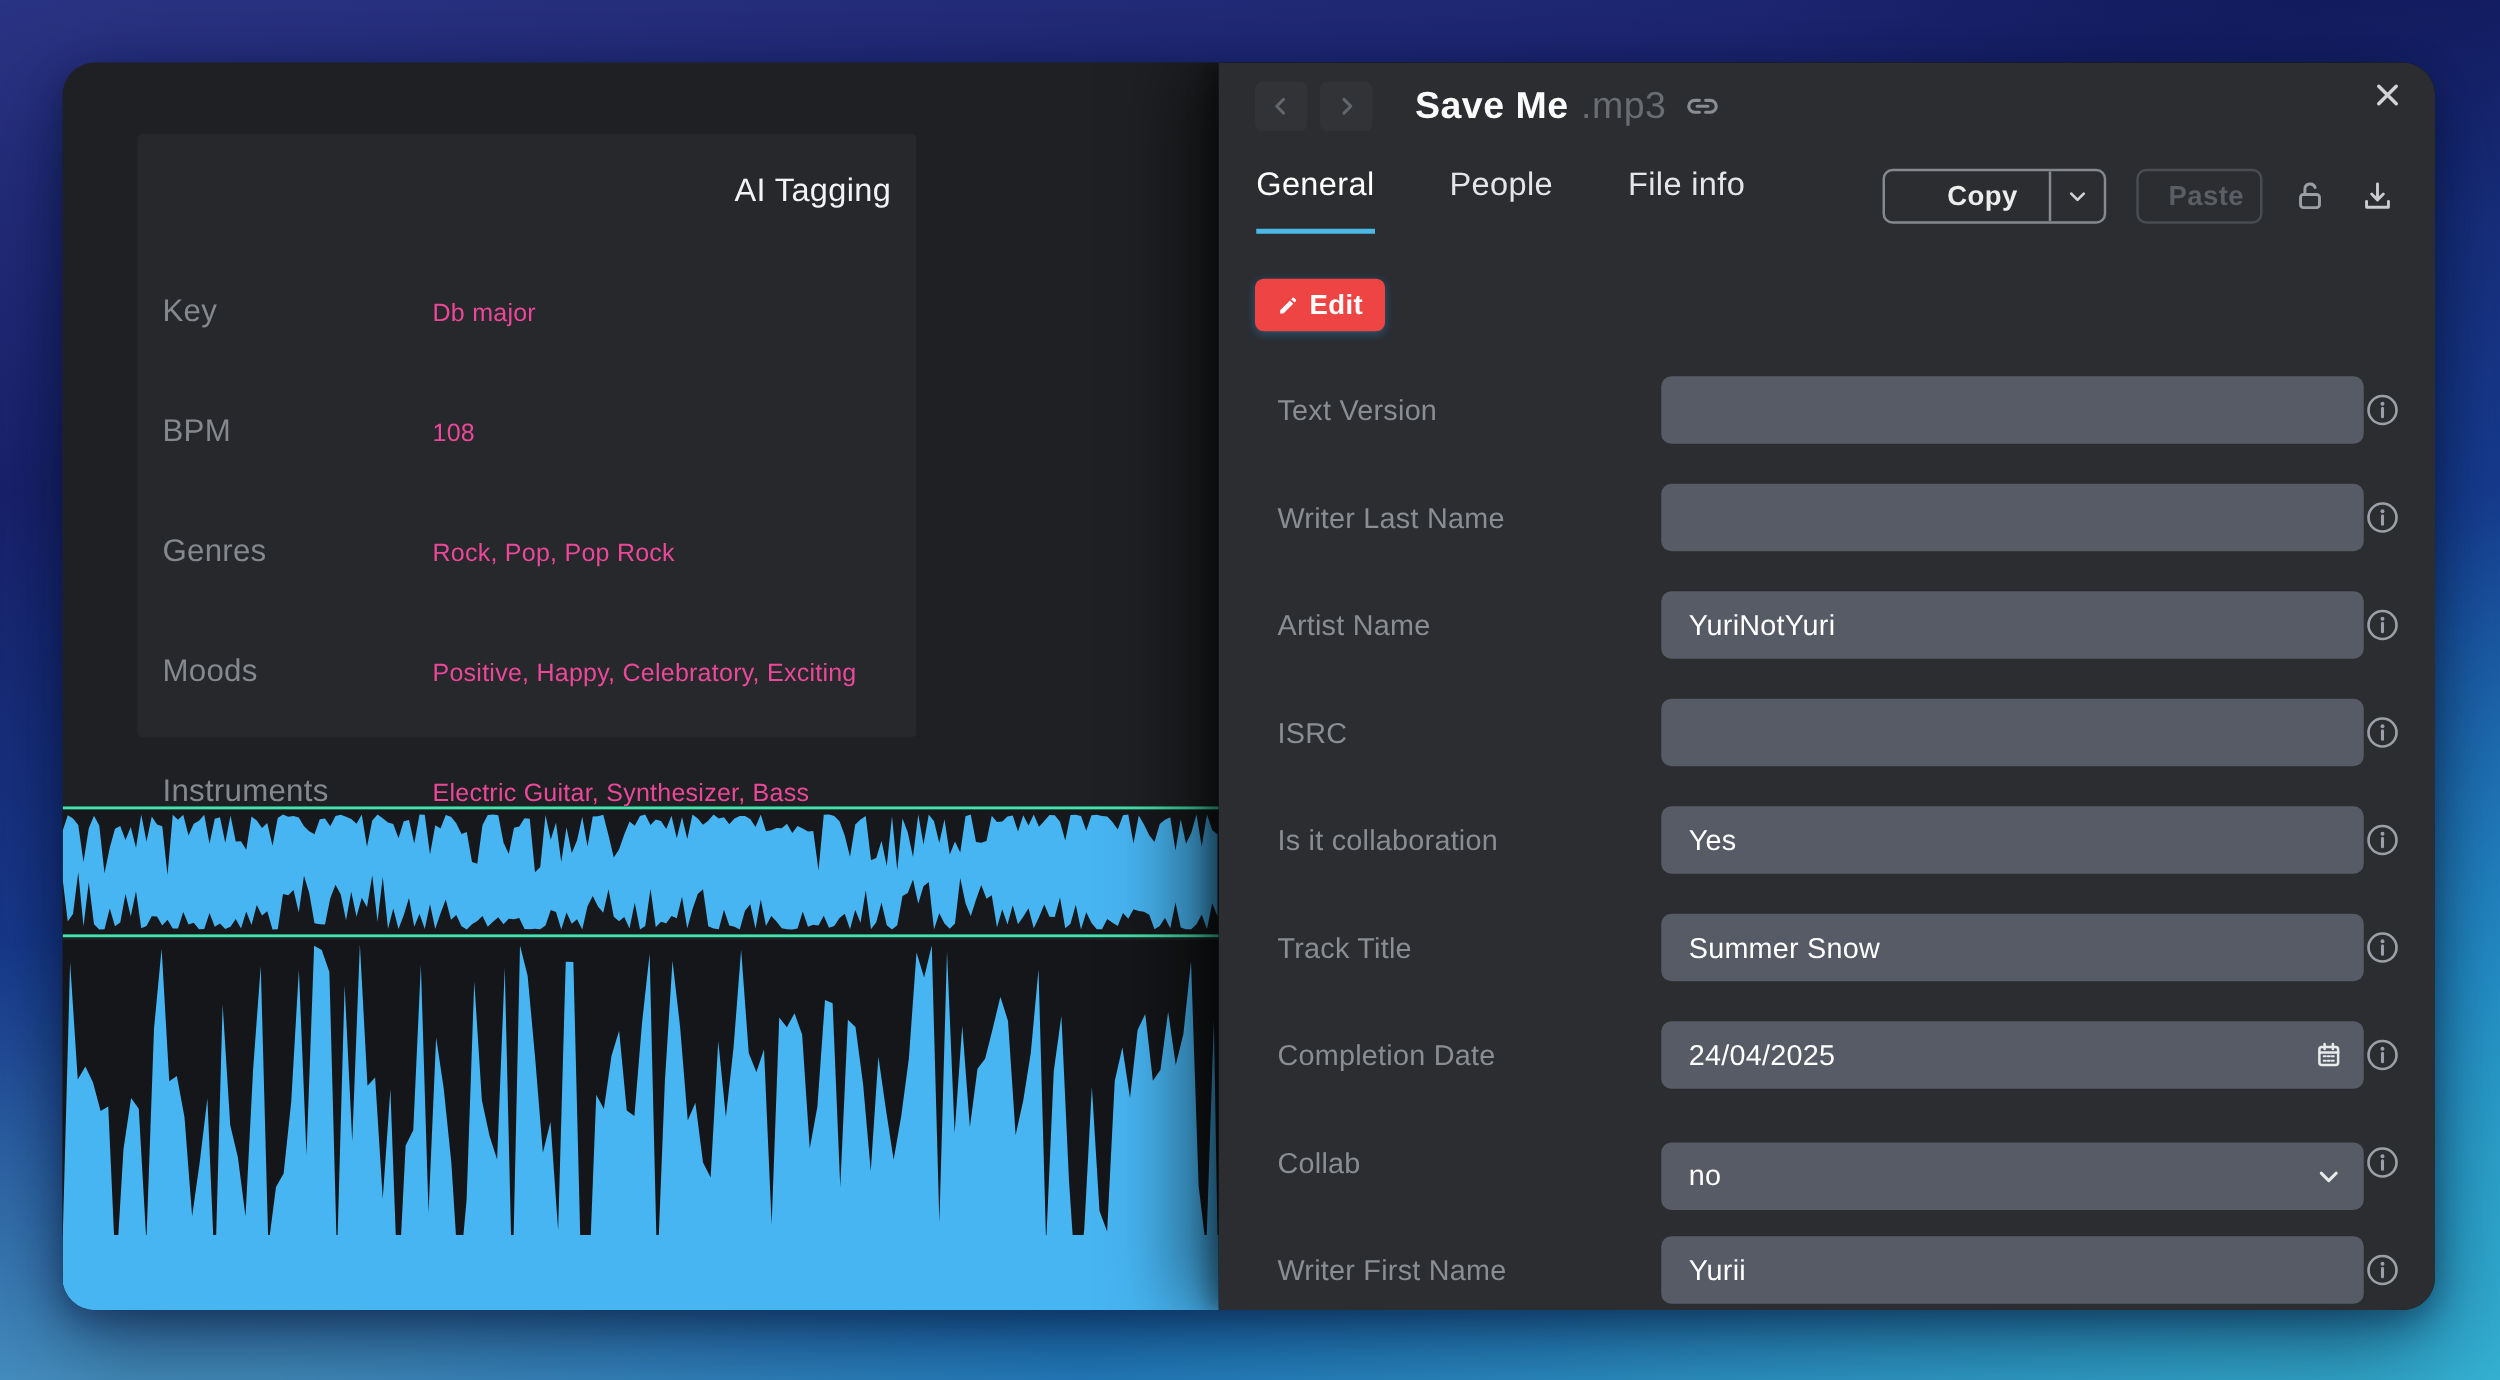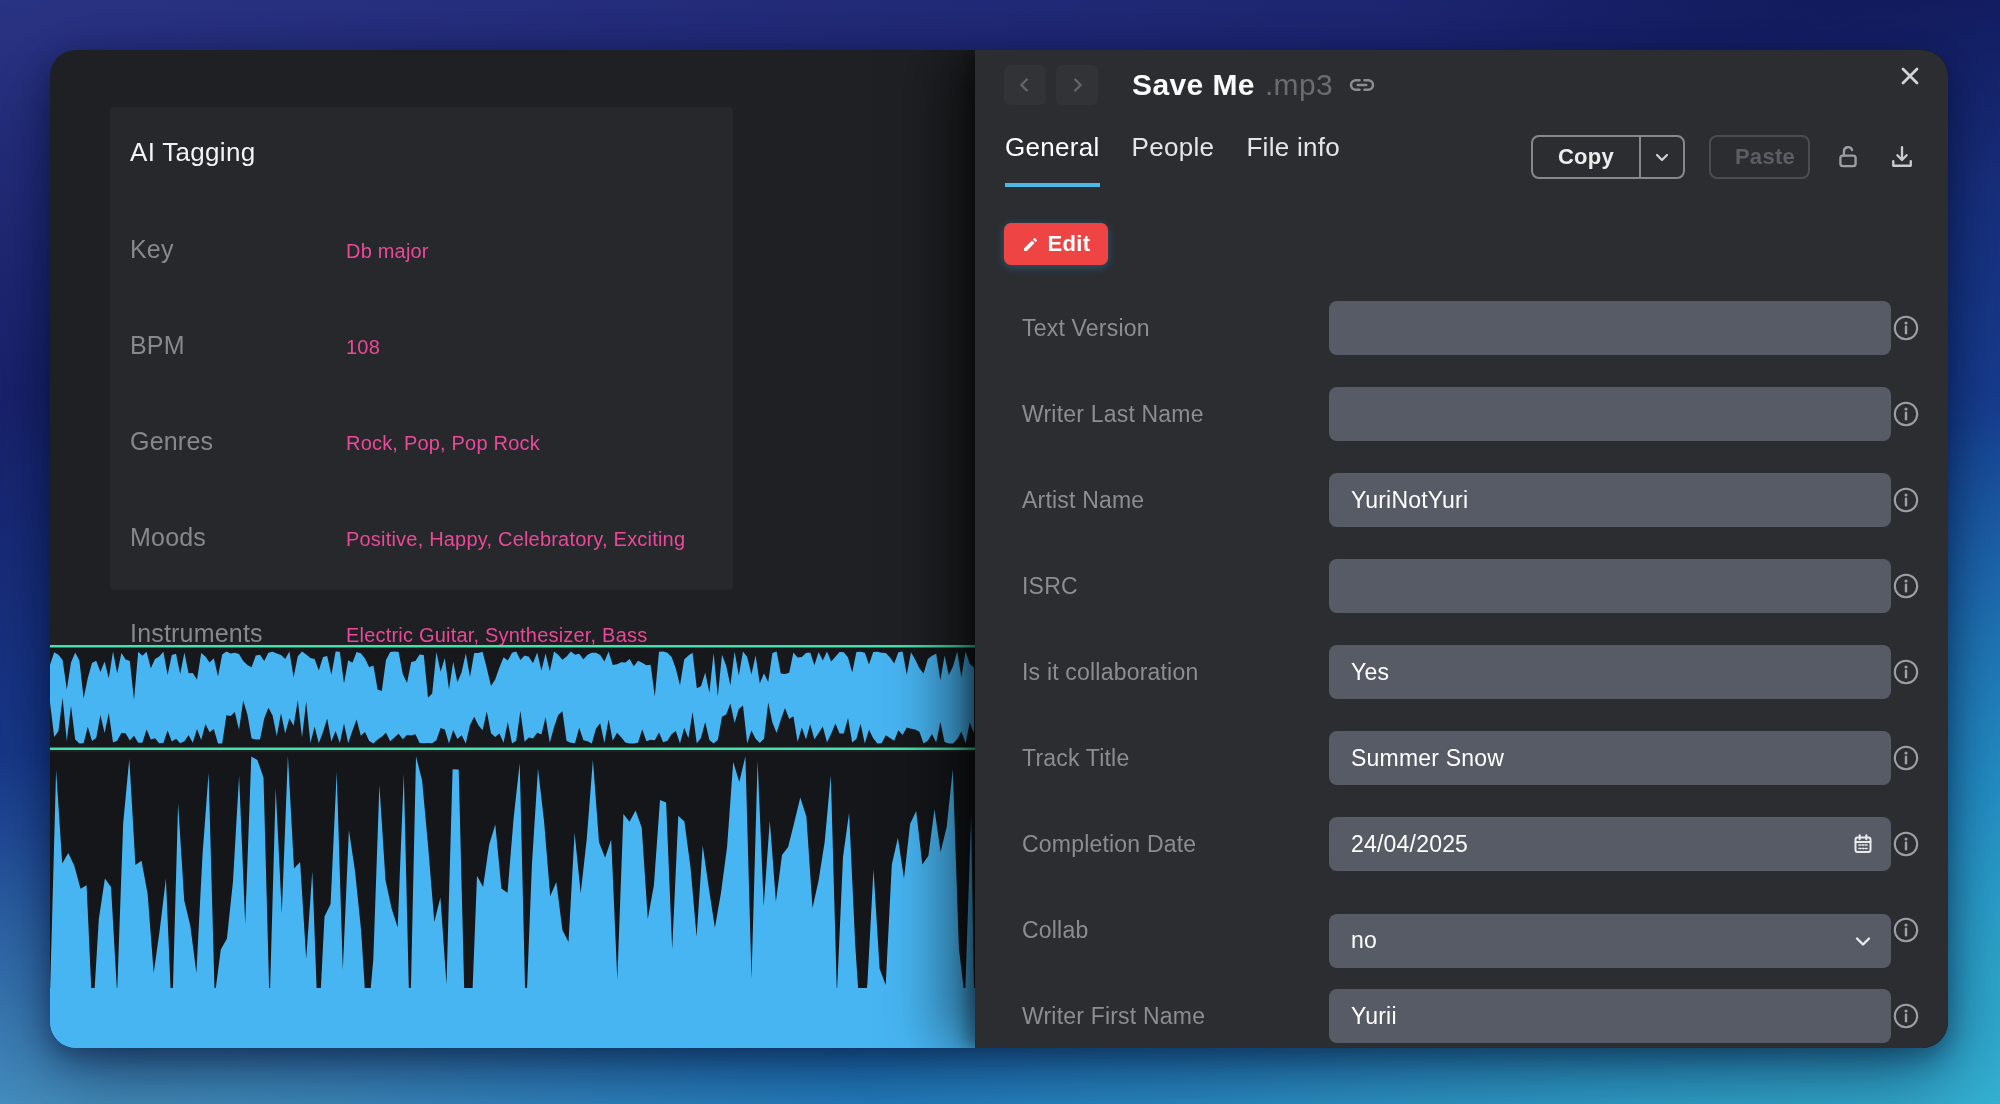--- a/index.html
+++ b/index.html
@@ -16,21 +16,21 @@
     position:absolute;left:50px;top:50px;width:1898px;height:998px;
     background:#1e2023;border-radius:26px;overflow:hidden;
     box-shadow:0 28px 80px rgba(4,14,46,.55), 0 8px 26px rgba(4,14,46,.4);
   }
   
   .left-section{position:absolute;left:0;top:0;width:925px;height:100%;}
   .ai-card{
     position:absolute;left:60px;top:57px;width:623px;height:483px;
     background:#26282c;border-radius:4px;padding:24px 20px;box-sizing:border-box;
   }
-  .ai-title{color:#f2f3f4;font-size:26px;font-weight:500;letter-spacing:.3px;margin:6px 0 14px 0;}
+  .ai-title{color:#f2f3f4;font-size:26px;font-weight:500;letter-spacing:.3px;margin:6px 0 14px 0;text-align:right;}
   .ai-row{display:flex;align-items:baseline;margin-top:67px;}
   .ai-row .ai-label{flex:0 0 216px;color:#85888d;font-size:25px;letter-spacing:.2px;}
   .ai-row .ai-value{color:#ec4899;font-size:20px;letter-spacing:.2px;font-weight:400;}
   .waveform-band{position:absolute;left:0;top:595px;width:925px;height:105px;background:#16181b;}
   .waveform-lower{position:absolute;left:0;top:702px;width:925px;height:296px;background:#141619;}
   .waveform-band svg,.waveform-lower svg{display:block;}
   
   .detail-panel{
     position:absolute;left:925px;top:0;width:973px;height:998px;
     background:#2b2d31;border-radius:0 26px 26px 0;
@@ -42,26 +42,26 @@
     cursor:pointer;
   }
   .nav-btn svg{width:22px;height:22px;}
   #nav-back{left:29px;} #nav-forward{left:81px;}
   .file-title{position:absolute;left:157px;top:15px;height:40px;display:flex;align-items:center;gap:10px;}
   .file-title .name{color:#fbfbfc;font-size:30px;font-weight:600;letter-spacing:.4px;}
   .file-title .ext{color:#696c71;font-size:30px;font-weight:500;letter-spacing:.4px;}
   .file-title .link-icon{color:#8a8d92;width:30px;height:30px;margin-left:4px;display:flex;align-items:center;}
   .close-btn{position:absolute;top:6px;right:18px;width:40px;height:40px;display:flex;align-items:center;justify-content:center;color:#d2d3d5;cursor:pointer;}
   .close-btn svg{width:28px;height:28px;}
-  .tabs{position:absolute;left:30px;top:82px;display:flex;gap:32px;}
+  .tabs{position:absolute;left:30px;top:82px;display:flex;gap:60px;}
   .tab{color:#e4e5e7;font-size:26px;letter-spacing:.3px;padding-bottom:20px;border-bottom:4px solid transparent;cursor:pointer;}
   .tab.active{color:#ffffff;border-bottom-color:#4cb8e8;}
   .toolbar{position:absolute;right:30px;top:85px;display:flex;align-items:center;}
   .copy-split{display:flex;align-items:stretch;height:40px;border:2px solid #85888d;border-radius:8px;overflow:hidden;cursor:pointer;}
-  .copy-main{display:flex;align-items:center;justify-content:center;width:106px;color:#eceded;font-size:22px;font-weight:600;letter-spacing:.3px;}
+  .copy-main{display:flex;align-items:center;justify-content:center;width:106px;color:#eceded;font-size:22px;font-weight:600;letter-spacing:.3px;padding-left:25px;}
   .copy-chev{display:flex;align-items:center;justify-content:center;width:42px;border-left:2px solid #85888d;color:#d0d1d4;}
   .copy-chev svg{width:20px;height:20px;}
   .paste-btn{margin-left:24px;height:40px;box-sizing:content-box;border:2px solid #494c51;border-radius:8px;display:flex;align-items:center;justify-content:center;width:86px;color:#5b5e64;font-size:22px;font-weight:600;letter-spacing:.3px;cursor:default;padding-left:11px;}
   .icon-btn{margin-left:22px;width:32px;height:32px;display:flex;align-items:center;justify-content:center;cursor:pointer;}
   .icon-btn svg{width:28px;height:28px;}
   .lock-btn{color:#9b9ea4;}
   .download-btn{color:#c9cbce;}
   .edit-btn{
     position:absolute;left:29px;top:173px;width:104px;height:42px;border-radius:7px;
     background:#ef4444;color:#ffffff;font-size:22px;font-weight:600;letter-spacing:.3px;

